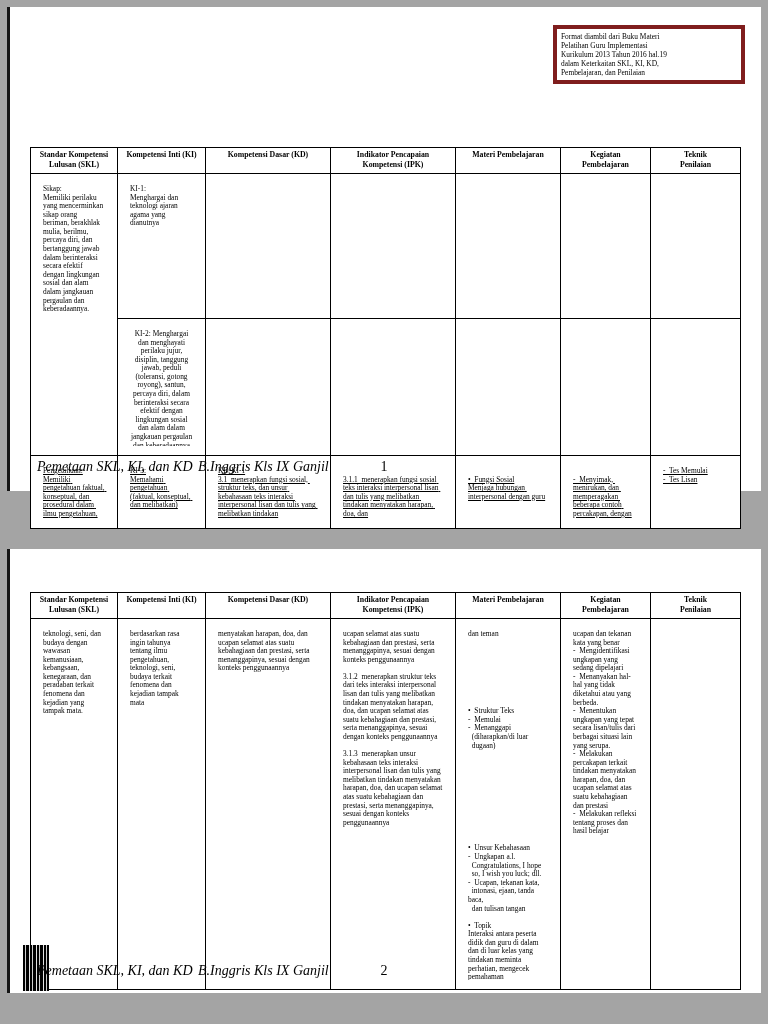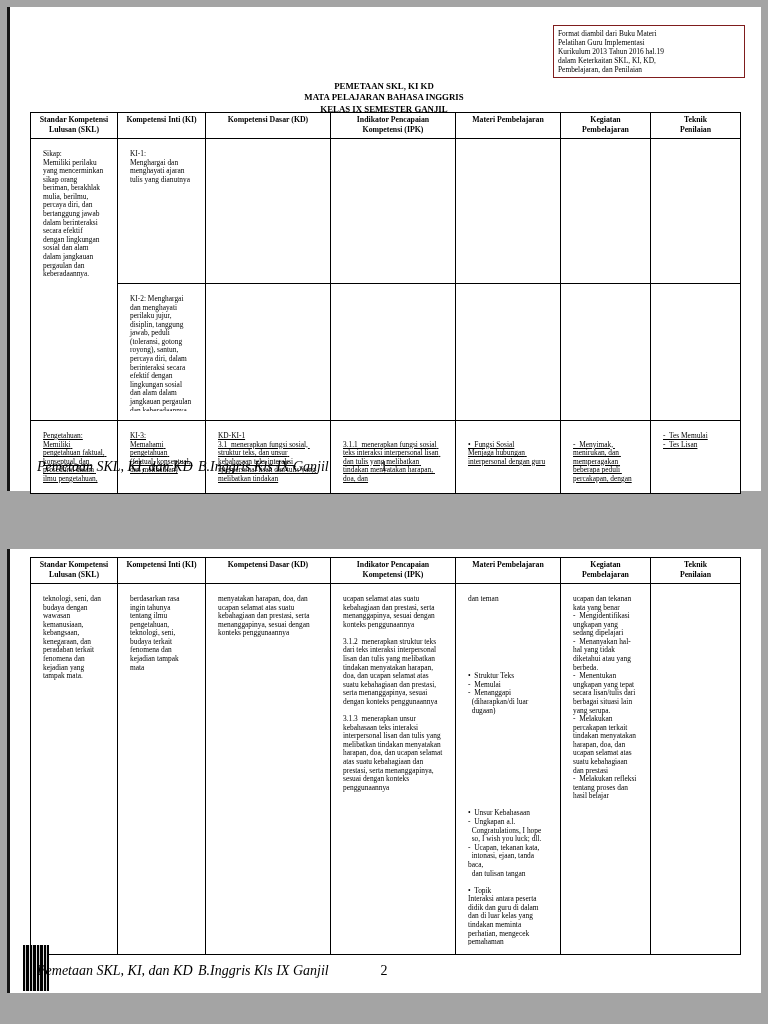--- a/index.html
+++ b/index.html
@@ -3,31 +3,31 @@
 <meta charset="utf-8">
 <style>
   * { margin:0; padding:0; box-sizing:border-box; }
   html,body { width:768px; height:1024px; }
   body { background:#a4a4a4; font-family:"Liberation Serif","DejaVu Serif",serif; color:#000; }
   .canvas { position:relative; width:768px; height:1024px; background:#a4a4a4; overflow:hidden; }
   .page { position:absolute; left:7px; width:754px; background:#ffffff; }
   .page1 { top:7px; height:484px; }
   .page2 { top:549px; height:444px; }
   .edge-strip { position:absolute; left:0; top:0; bottom:0; width:3px; background:#141414; }
-  .note-box { position:absolute; top:18px; left:546px; width:192px; border:1px solid #7f1d1d; padding:3px 4px; background:#fff; }
+  .note-box { position:absolute; top:18px; left:546px; width:192px; border:4px solid #7f1d1d; padding:3px 4px; background:#fff; }
   .note-text { font-size:7.4px; line-height:1.22; white-space:pre-wrap; }
   .doc-title { position:absolute; top:74px; left:0; width:100%; text-align:center; font-weight:bold; font-size:8.8px; line-height:1.3; }
-  table.grid { position:absolute; left:23px; width:710px; border-collapse:collapse; table-layout:fixed; background:#fff; }
+  table.grid { position:absolute; left:23px; width:710px; border-collapse:collapse; table-layout:fixed; background:#fff;margin-top:35px; }
   .page1 table.grid { top:105px; }
   .page2 table.grid { top:8px; }
   th, td { border:1px solid #000; vertical-align:top; padding:9px; }
   th { font-weight:bold; font-size:7.8px; text-align:center; white-space:pre-wrap; padding:2px; line-height:1.25; height:26px; }
   .cell { font-size:7.4px; line-height:1.16; white-space:pre-wrap; padding:2px 3px; overflow:hidden; }
   .hA  { height:126px; }
-  .hB  { height:118px; }
+  .hB  { height:118px;text-align:center; }
   .hAB { height:246px; }
   .hC  { height:54px;text-decoration:underline; }
   .hP  { height:352px; }
   .footer { position:absolute; left:0; width:100%; height:12px; font-size:14px; }
   .page1 .footer { top:452px; }
   .page2 .footer { top:414px; }
   .f-doc  { position:absolute; left:30px; font-style:italic; }
   .f-subj { position:absolute; left:191px; font-style:italic; }
   .f-num  { position:absolute; left:50%; transform:translateX(-50%); }
   .barcode { position:absolute; left:16px; top:396px; width:26px; height:46px;
@@ -42,25 +42,20 @@
     <div class="edge-strip"></div>
 
     <div class="note-box">
       <div class="note-text">Format diambil dari Buku Materi
 Pelatihan Guru Implementasi
 Kurikulum 2013 Tahun 2016 hal.19
 dalam Keterkaitan SKL, KI, KD,
 Pembelajaran, dan Penilaian</div>
     </div>
 
-    <div class="doc-title">
-      <div>PEMETAAN SKL, KI KD</div>
-      <div>MATA PELAJARAN BAHASA INGGRIS</div>
-      <div>KELAS IX SEMESTER GANJIL</div>
-    </div>
 
     <table class="grid">
       <colgroup>
         <col style="width:87px">
           <col style="width:88px">
           <col style="width:125px">
           <col style="width:125px">
           <col style="width:105px">
           <col style="width:90px">
           <col style="width:90px">
@@ -81,21 +76,21 @@
         </tr>
       </thead>
       <tbody>
         <tr>
           <td rowspan="2">
               <div class="cell hAB">Sikap:
 Memiliki perilaku yang mencerminkan sikap orang beriman, berakhlak mulia, berilmu, percaya diri, dan bertanggung jawab dalam berinteraksi secara efektif dengan lingkungan sosial dan alam dalam jangkauan pergaulan dan keberadaannya.</div>
             </td>
           <td>
               <div class="cell hA">KI-1:
-Menghargai dan menghayati ajaran tulis yang dianutnya</div>
+Menghargai dan teknologi ajaran agama yang dianutnya</div>
             </td>
           <td>
               <div class="cell hA"></div>
             </td>
           <td>
               <div class="cell hA"></div>
             </td>
           <td>
               <div class="cell hA"></div>
             </td>
@@ -143,21 +138,21 @@
               <div class="cell hC">
 3.1.1  menerapkan fungsi sosial teks interaksi interpersonal lisan dan tulis yang melibatkan tindakan menyatakan harapan, doa, dan</div>
             </td>
           <td>
               <div class="cell hC">
 •  Fungsi Sosial
 Menjaga hubungan interpersonal dengan guru</div>
             </td>
           <td>
               <div class="cell hC">
--  Menyimak, menirukan, dan memperagakan beberapa peduli percakapan, dengan</div>
+-  Menyimak, menirukan, dan memperagakan beberapa contoh percakapan, dengan</div>
             </td>
           <td>
               <div class="cell hC">-  Tes Memulai
 -  Tes Lisan</div>
             </td>
         </tr>
       </tbody>
     </table>
 
     <div class="footer">

